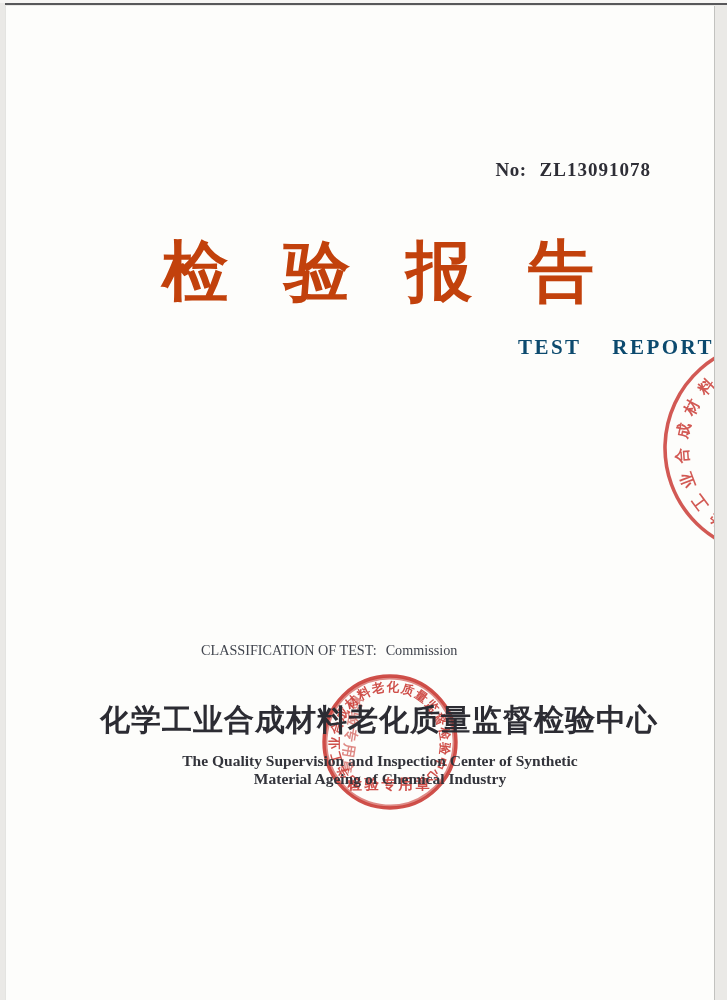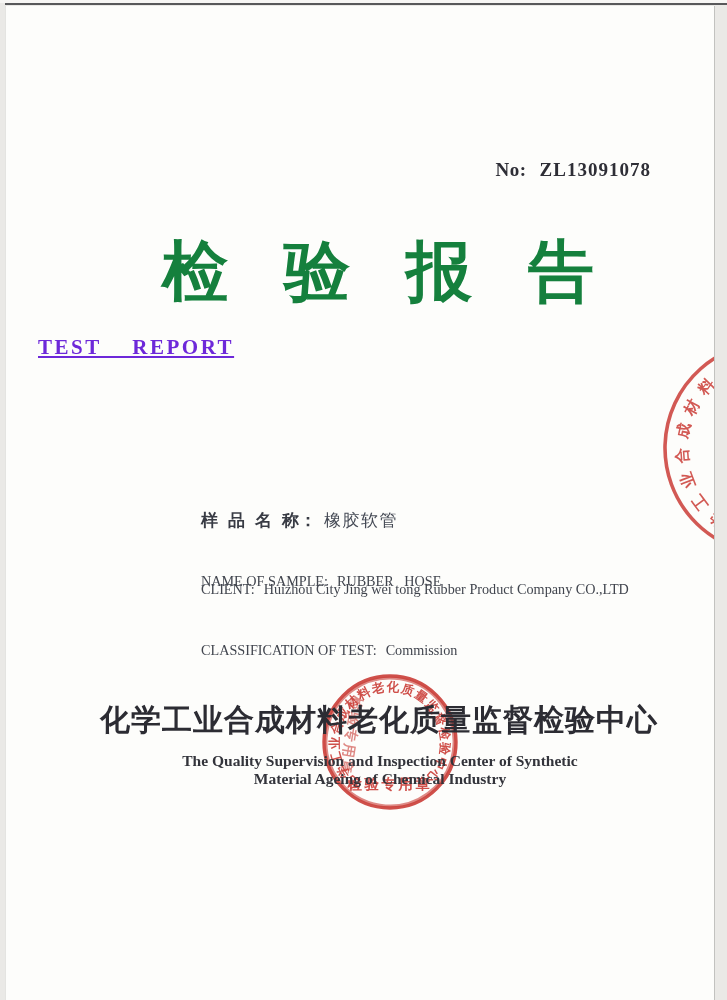--- a/index.html
+++ b/index.html
@@ -26,26 +26,26 @@
   .report-no {
     position:absolute; left:458px; top:131px;
     font-size:19px; color:#2e2e36; letter-spacing:0.5px; white-space:pre;
   }
   .report-no .no-label { font-weight:600; }
   .report-no .no-value { font-weight:700; margin-left:13px; letter-spacing:1px; }
 
   .title-cn {
     position:absolute; left:0; right:12px; top:231px;
     text-align:center; font-size:66px; line-height:1.05; font-weight:700;
-    color:#15803d; letter-spacing:56px; padding-left:104px; white-space:nowrap;
+    color:#c2410c; letter-spacing:56px; padding-left:104px; white-space:nowrap;
   }
   .title-en {
     position:absolute; left:0; right:0; top:329px;
-    text-align:left; font-size:21px; font-weight:700; color:#6d28d9;
-    letter-spacing:2.5px; padding-left:32px; white-space:pre;text-decoration:underline;
+    text-align:right; font-size:21px; font-weight:700; color:#0c4a6e;
+    letter-spacing:2.5px; padding-left:32px; white-space:pre;
   }
 
   .field { position:absolute; left:195px; white-space:pre; }
   .field .cn-line { font-size:17px; line-height:22px; color:#383b44; }
   .field .f-label { font-weight:700; letter-spacing:0.5px; }
   .field .f-value { font-weight:400; margin-left:7px; letter-spacing:1.5px; color:#454a55; }
   .field .en-line { margin-top:4px; font-size:14.2px; line-height:19px; color:#41454e; }
   .field .en-value { margin-left:9px; }
   .field-1 { top:468px; }
   .field-2 { top:534px; }
@@ -75,27 +75,22 @@
 
   <div class="page">
 
     <div class="report-no">
       <span class="no-label">No:</span><span class="no-value">ZL13091078</span>
     </div>
 
     <div class="title-cn">检验报告</div>
     <div class="title-en">TEST    REPORT</div>
 
-    <div class="field field-1">
-      <div class="cn-line"><span class="f-label">样  品  名  称：</span><span class="f-value">橡胶软管</span></div>
-      <div class="en-line"><span>NAME OF SAMPLE:</span><span class="en-value">RUBBER   HOSE</span></div>
-    </div>
 
     <div class="field field-2">
-      <div class="en-line"><span>CLIENT:</span><span class="en-value">Huizhou City Jing wei tong Rubber Product Company CO.,LTD</span></div>
     </div>
 
     <div class="field field-3">
       <div class="en-line"><span>CLASSIFICATION OF TEST:</span><span class="en-value">Commission</span></div>
     </div>
 
     <div class="seal-bottom">
       <svg viewBox="0 0 180 180" width="180" height="180">
         <defs>
           <path id="arcB" d="M 60.7,131.8 A 51,51 0 1 1 119.3,131.8" fill="none"></path>

